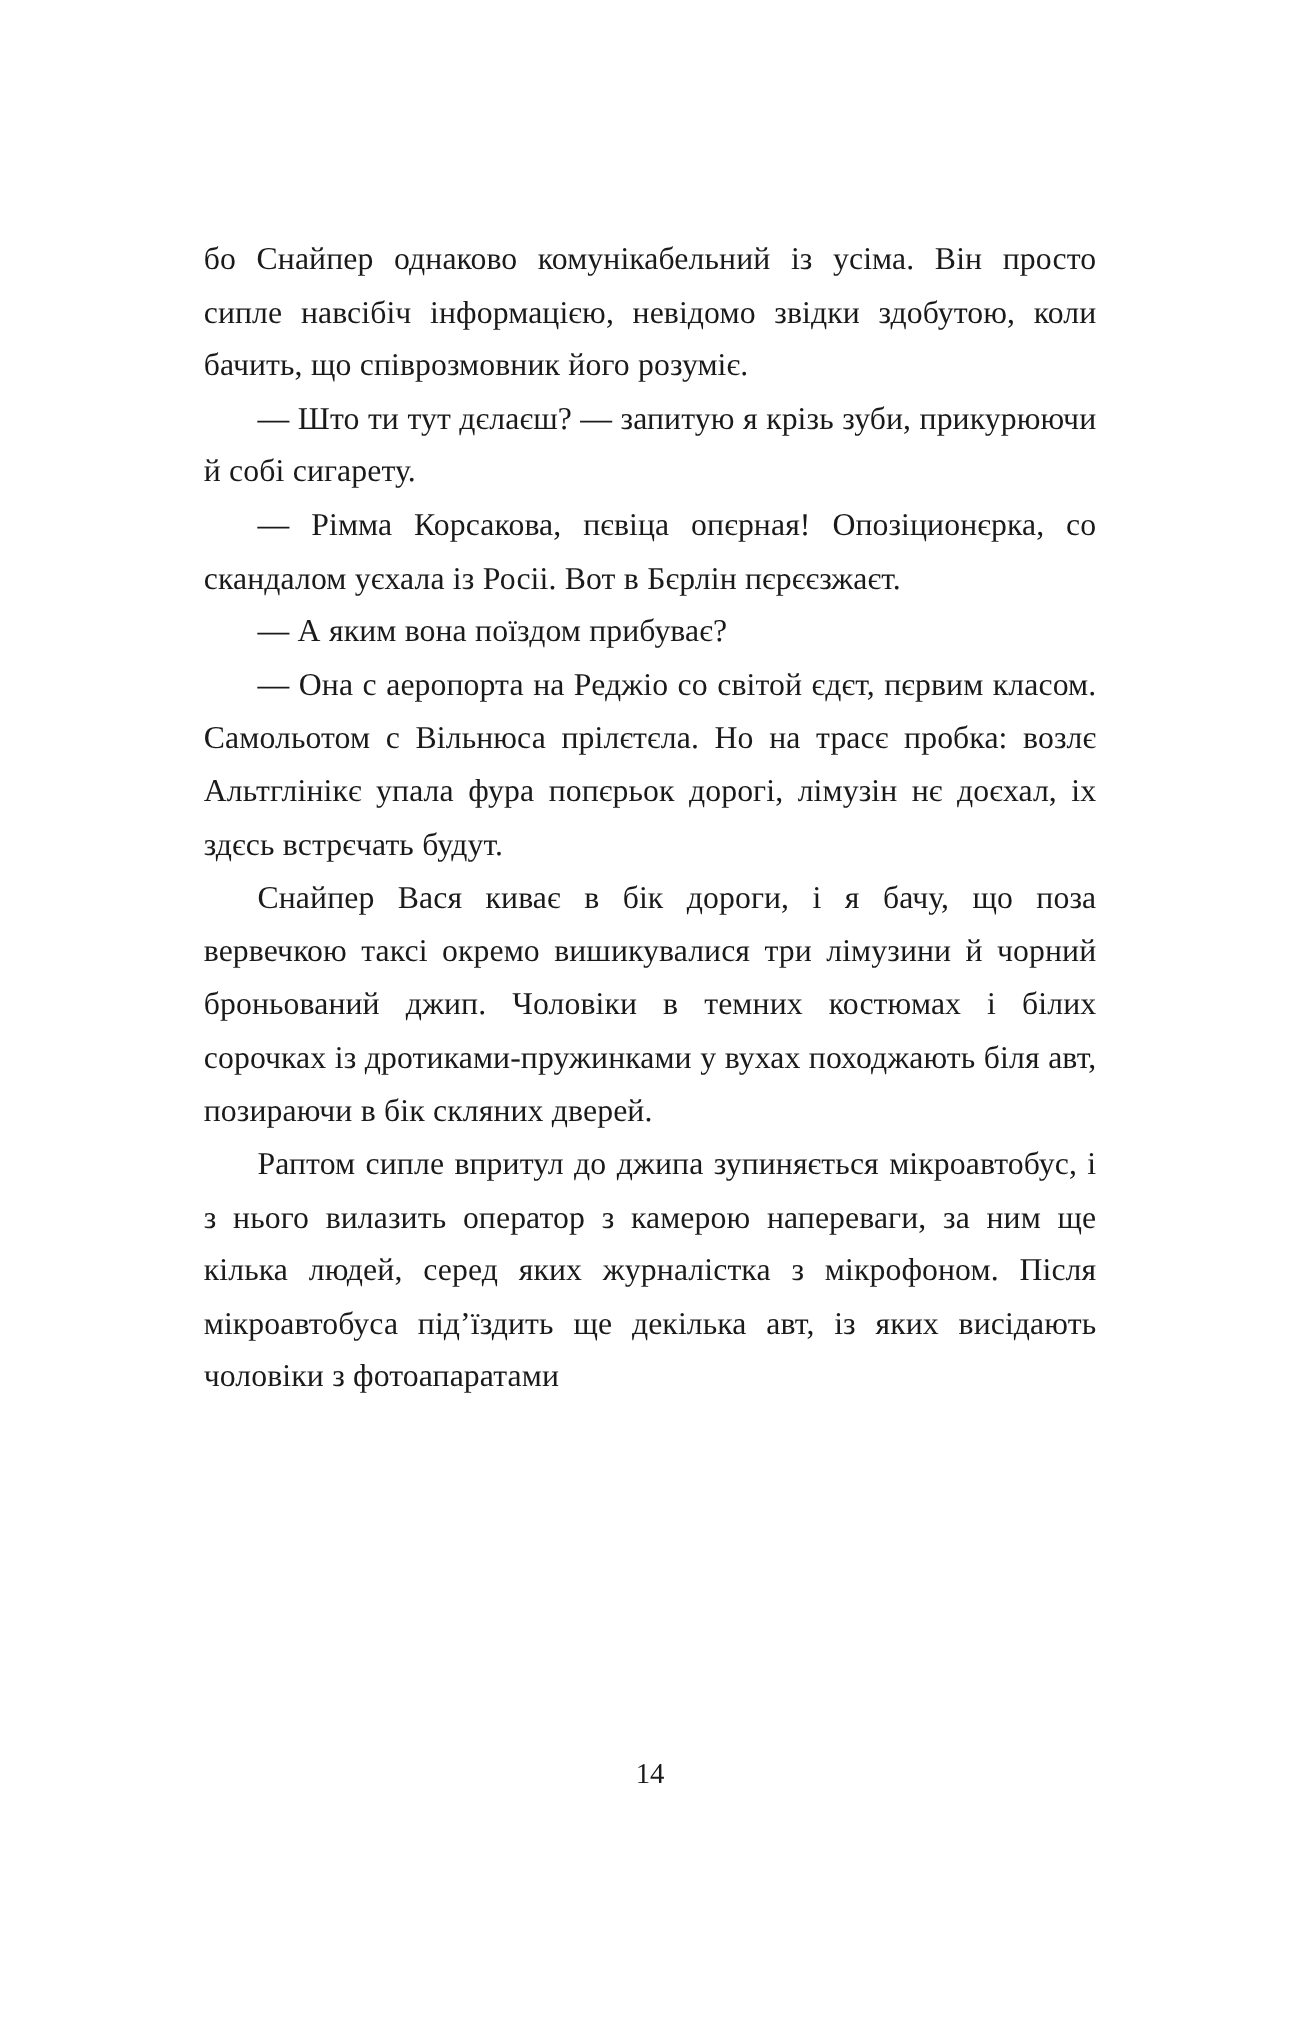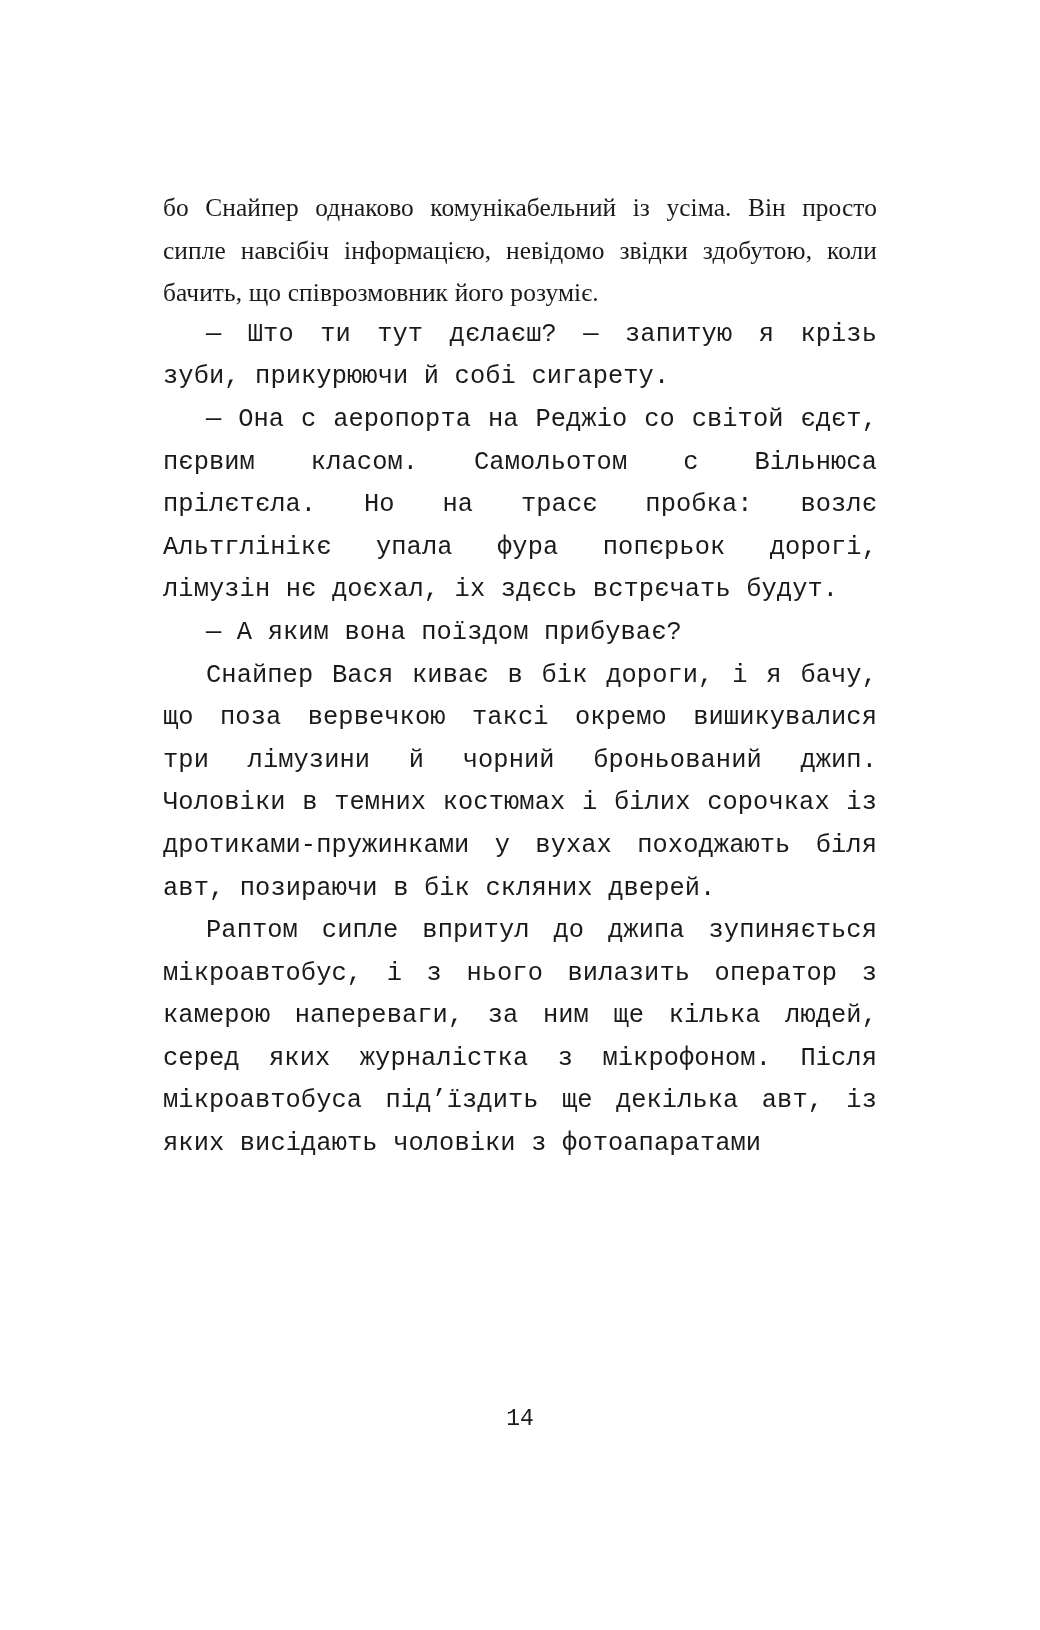--- a/index.html
+++ b/index.html
@@ -35,44 +35,44 @@
     line-height: 42.6px;
     text-align: justify;
     text-justify: inter-word;
     hyphens: manual;
     -webkit-hyphens: manual;
     letter-spacing: 0.08px;
     word-spacing: 0.2px;
   }
   .para.indent {
     text-indent: 43px;
-    font-family: Liberation Mono, monospace;
   }
   
   .page-number {
     position: absolute;
     left: 0;
     top: 1404px;
     width: 1040px;
     text-align: center;
     font-size: 23px;
     line-height: 30px;
     color: #1a1a1a;
-    font-family: Liberation Mono, monospace;
+    font-family: Liberation Serif, serif;
   }
 </style>
 </head>
 <body>
 
 <div class="page">
 
   <div class="text-block">
     <p class="para">бо Снайпер однаково комунікабельний із усіма. Він просто сипле навсібіч інформацією, невідомо звідки здобутою, коли бачить, що співрозмовник його розуміє.</p>
     <p class="para indent">— Што ти тут дєлаєш? — запитую я крізь зуби, прикурюючи й собі сигарету.</p>
+    <p class="para indent">— Рімма Корсакова, пєвіца опєрная! Опозіционєрка, со скандалом уєхала із Росіі. Вот в Бєрлін пєрєєзжаєт.</p>
+    <p class="para indent">— А яким вона поїздом прибуває?</p>
     <p class="para indent">— Она с аеропорта на Реджіо со світой єдєт, пєрвим класом. Самольотом с Вільнюса прілєтєла. Но на трасє пробка: возлє Альтглінікє упала фура попєрьок дорогі, лімузін нє доєхал, іх здєсь встрєчать будут.</p>
-    <p class="para indent">— А яким вона поїздом прибуває?</p>
     <p class="para indent">Снайпер Вася киває в бік дороги, і я бачу, що поза вервечкою таксі окремо вишикувалися три лімузини й чорний броньований джип. Чоловіки в темних костюмах і білих сорочках із дротиками-пружинками у вухах походжають біля авт, позираючи в бік скляних дверей.</p>
     <p class="para indent">Раптом сипле впритул до джипа зупиняється мікроавтобус, і з нього вилазить оператор з камерою напереваги, за ним ще кілька людей, серед яких журналістка з мікрофоном. Після мікроавтобуса під’їздить ще декілька авт, із яких висідають чоловіки з фотоапаратами</p>
   </div>
 
   <div class="page-number">14</div>
 
 </div>
 
 </body></html>

